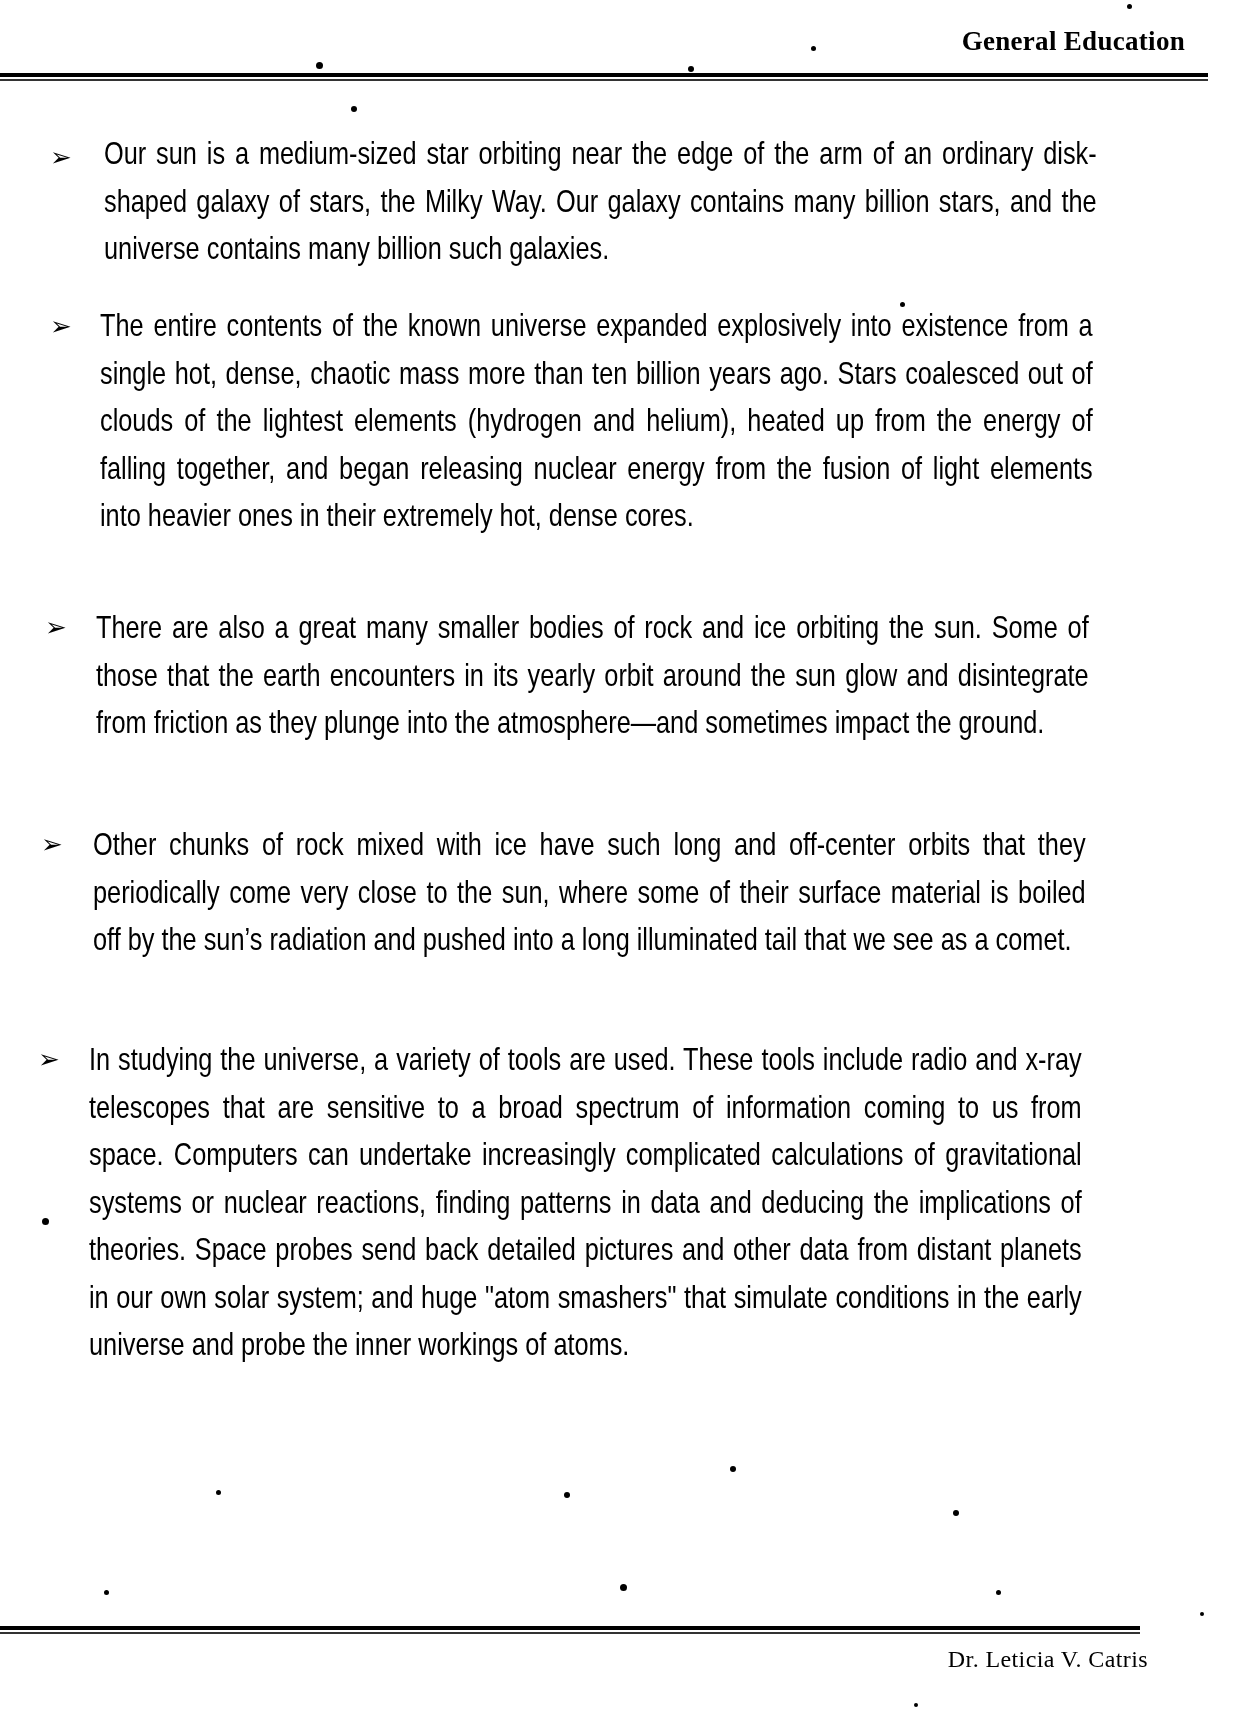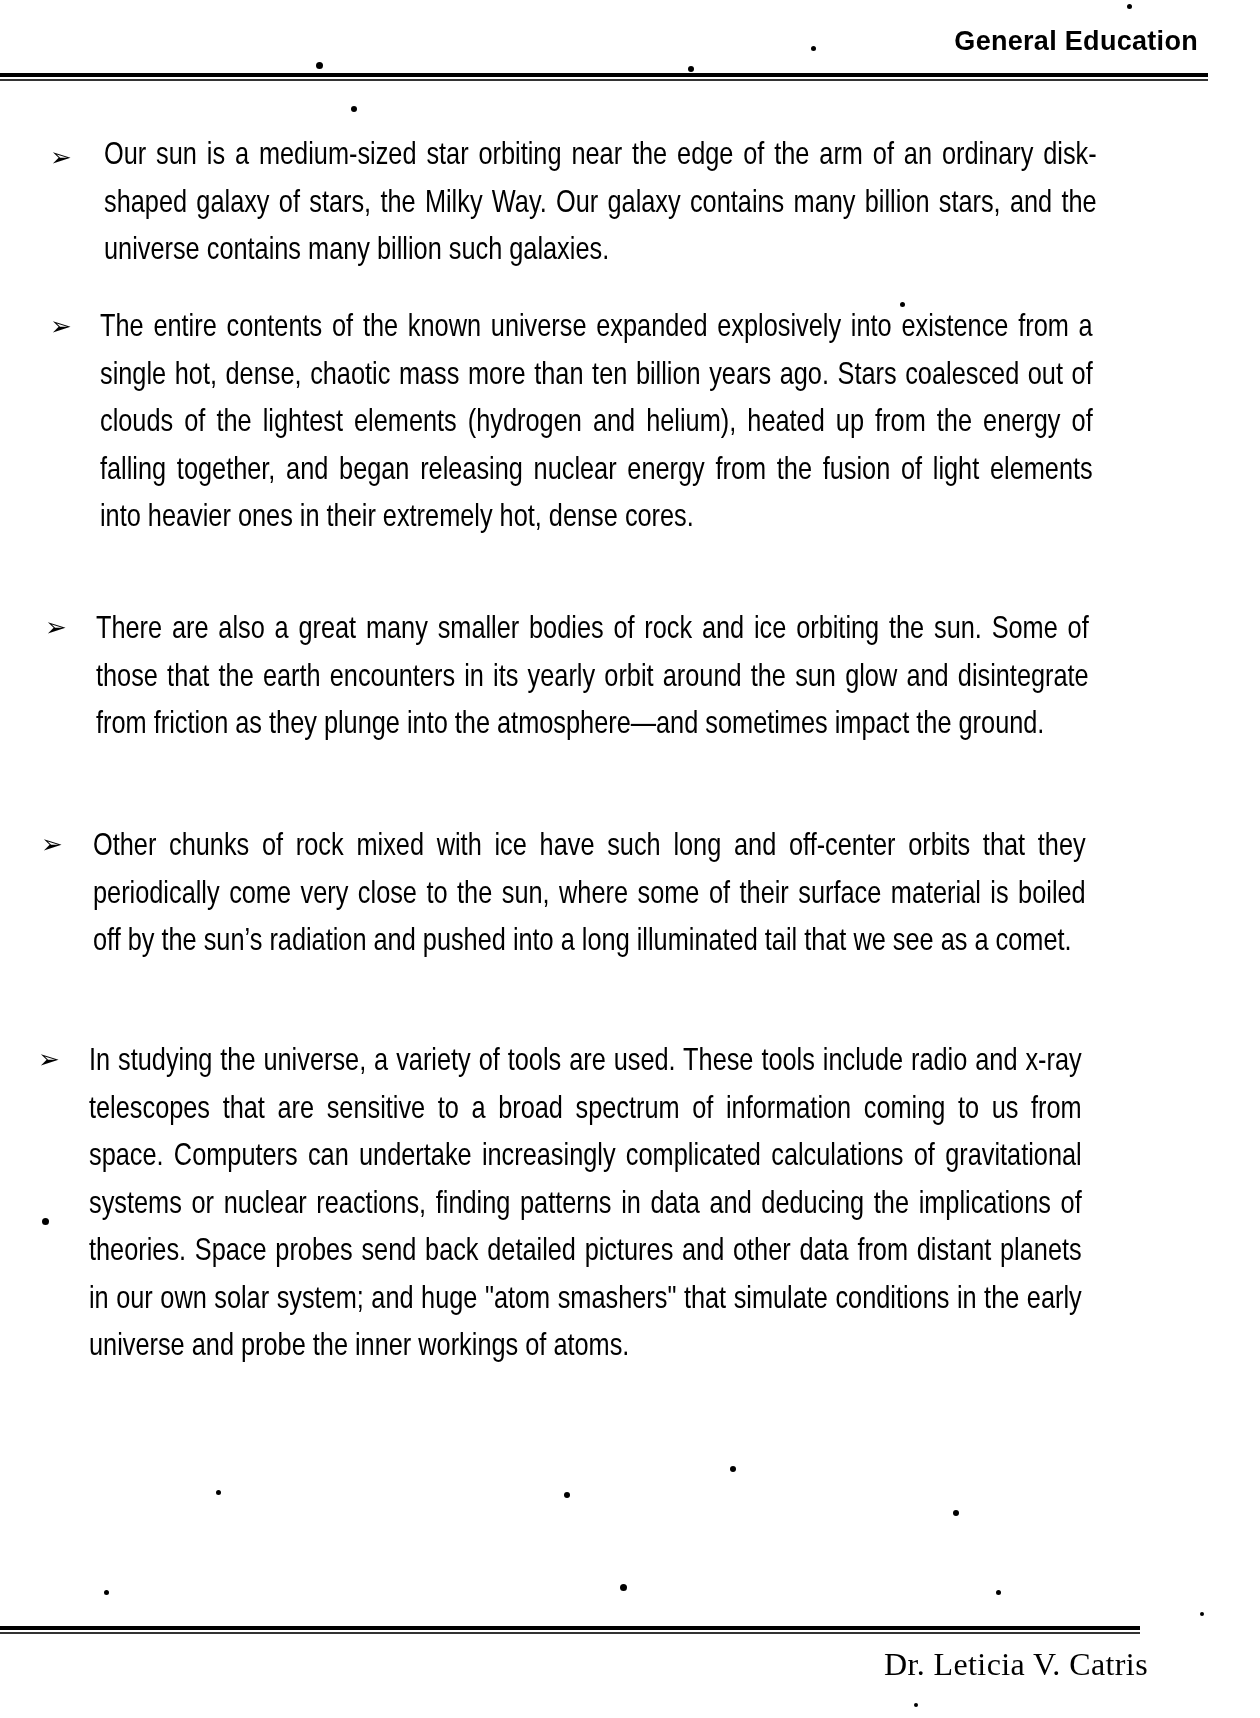--- a/index.html
+++ b/index.html
@@ -9,23 +9,23 @@
     }
     body {
       width: 1260px;
       height: 1718px;
       position: relative;
       overflow: hidden;
       color: #000000;
     }
     .header-title {
       position: absolute;
-      right: 62px;
+      right: 75px;
       top: 26px;
-      font-family: Liberation Sans, sans-serif;
+      font-family: Liberation Serif, serif;
       font-weight: bold;
       font-size: 27px;
       letter-spacing: 0.3px;
     }
     .rule {
       position: absolute;
       left: 0;
       background: #000;
     }
     .rule-top-1 { top: 73px; width: 1208px; height: 4px; }
@@ -53,21 +53,21 @@
       position: absolute;
       font-family: "DejaVu Sans", sans-serif;
       font-size: 26px;
       line-height: 47.5px;
     }
     .footer-author {
       position: absolute;
       right: 112px;
       top: 1646px;
       font-family: "Liberation Serif", serif;
-      font-size: 32px;
+      font-size: 24px;
       letter-spacing: 0.4px;
       margin-left: 44px;
     }
     .speck {
       position: absolute;
       background: #000;
       border-radius: 50%;
     }
   </style>
 </head>

